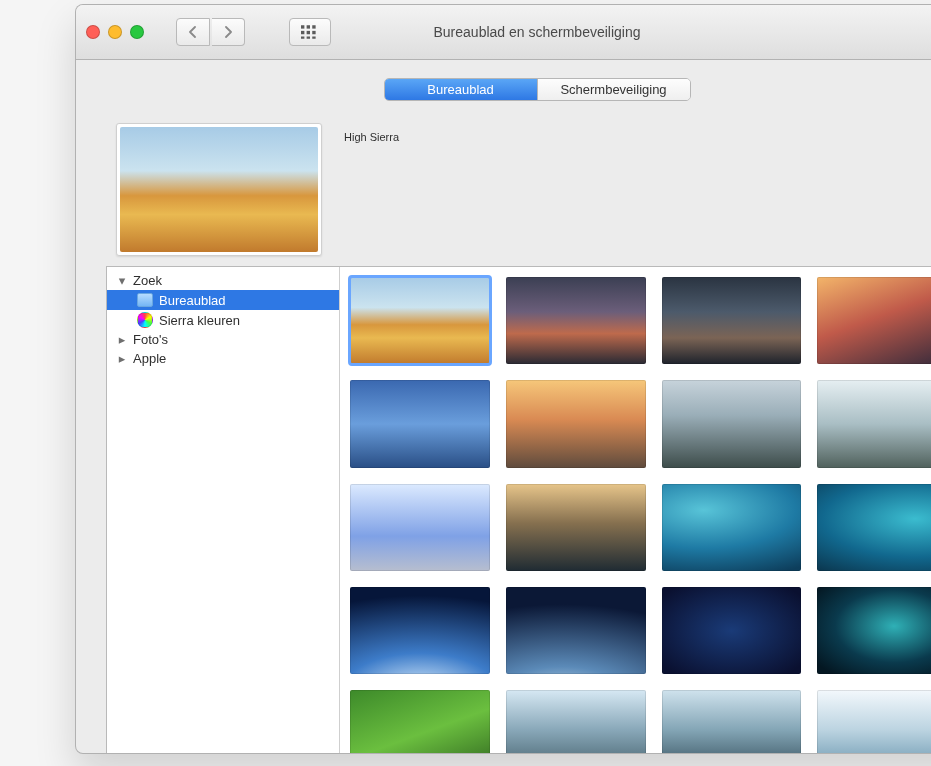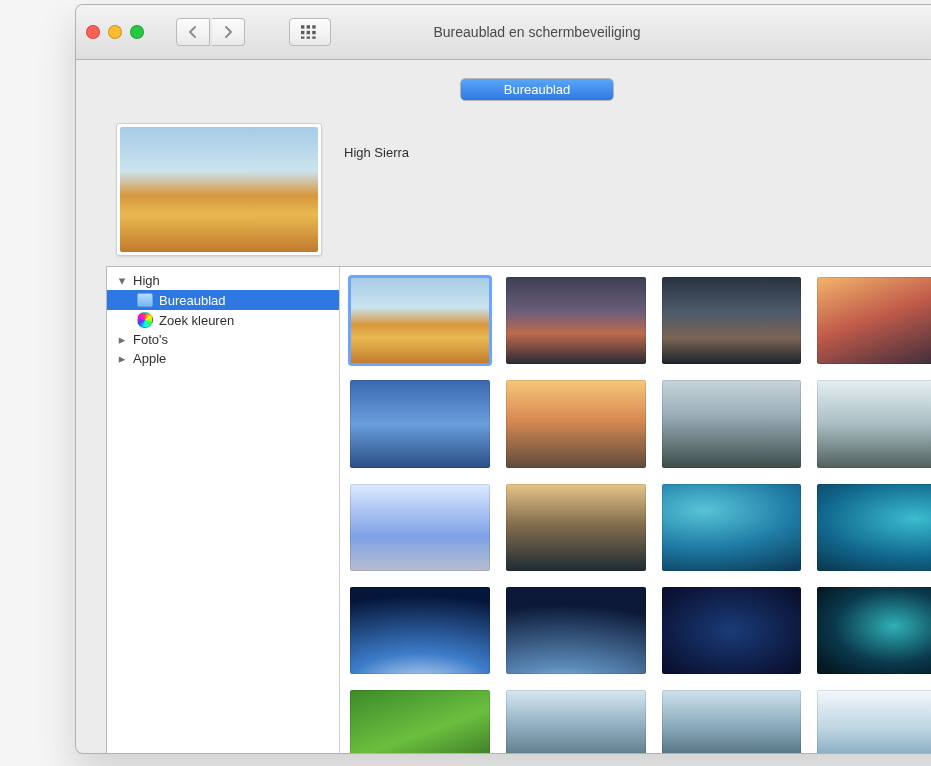--- a/index.html
+++ b/index.html
@@ -72,21 +72,21 @@
   }
   .segbtn:last-child{border-right:none}
   .segbtn.sel{background:linear-gradient(#5aa6f6,#2e78e4);color:#fff;}
 
   
   .current{display:flex;align-items:flex-start;gap:22px;margin-top:22px;margin-left:10px}
   .curthumb{
     width:198px;height:125px;border:1px solid #cfcfcf;border-radius:3px;background:#fff;padding:3px;box-shadow:0 1px 2px rgba(0,0,0,.1);
   }
   .curthumb .img{width:100%;height:100%;border-radius:2px;}
-  .curname{font-size:13px;margin-top:22px}
+  .curname{font-size:11px;margin-top:8px}
 
   
   .split{
     flex:1;display:flex;margin-top:10px;border:1px solid #b9b9b9;background:#fff;min-height:0;
   }
   .sidebar{
     width:232px;flex:0 0 232px;border-right:1px solid #cfcfcf;background:#fff;overflow:auto;
     font-size:13px;
   }
   .tree{list-style:none;margin:0;padding:4px 0}
@@ -170,49 +170,50 @@
       </svg>
     </div>
     <div class="title">Bureaublad en schermbeveiliging</div>
   </div>
 
   <div class="content">
 
     <div class="tabs">
       <div class="segmented">
         <div class="segbtn sel">Bureaublad</div>
+        <div class="segbtn">Schermbeveiliging</div>
       </div>
     </div>
 
     <div class="current">
       <div class="curthumb">
         <div class="img wp-hs"></div>
       </div>
       <div class="curname">High Sierra</div>
     </div>
 
     <div class="split">
       <div class="sidebar">
         <ul class="tree">
           <li>
             <div class="noderow">
               <span class="tri">▾</span>
-              <span>High</span>
+              <span>Zoek</span>
             </div>
             <div class="noderow indent1 sel">
               <span class="icon">
                     <span class="folder-icon"></span>
                   </span>
               <span>Bureaublad</span>
             </div>
             <div class="noderow indent1">
               <span class="icon">
                     <span class="colorwheel"></span>
                   </span>
-              <span>Zoek kleuren</span>
+              <span>Sierra kleuren</span>
             </div>
           </li>
           <li>
             <div class="noderow">
               <span class="tri">▸</span>
               <span>Foto's</span>
             </div>
           </li>
           <li>
             <div class="noderow">

